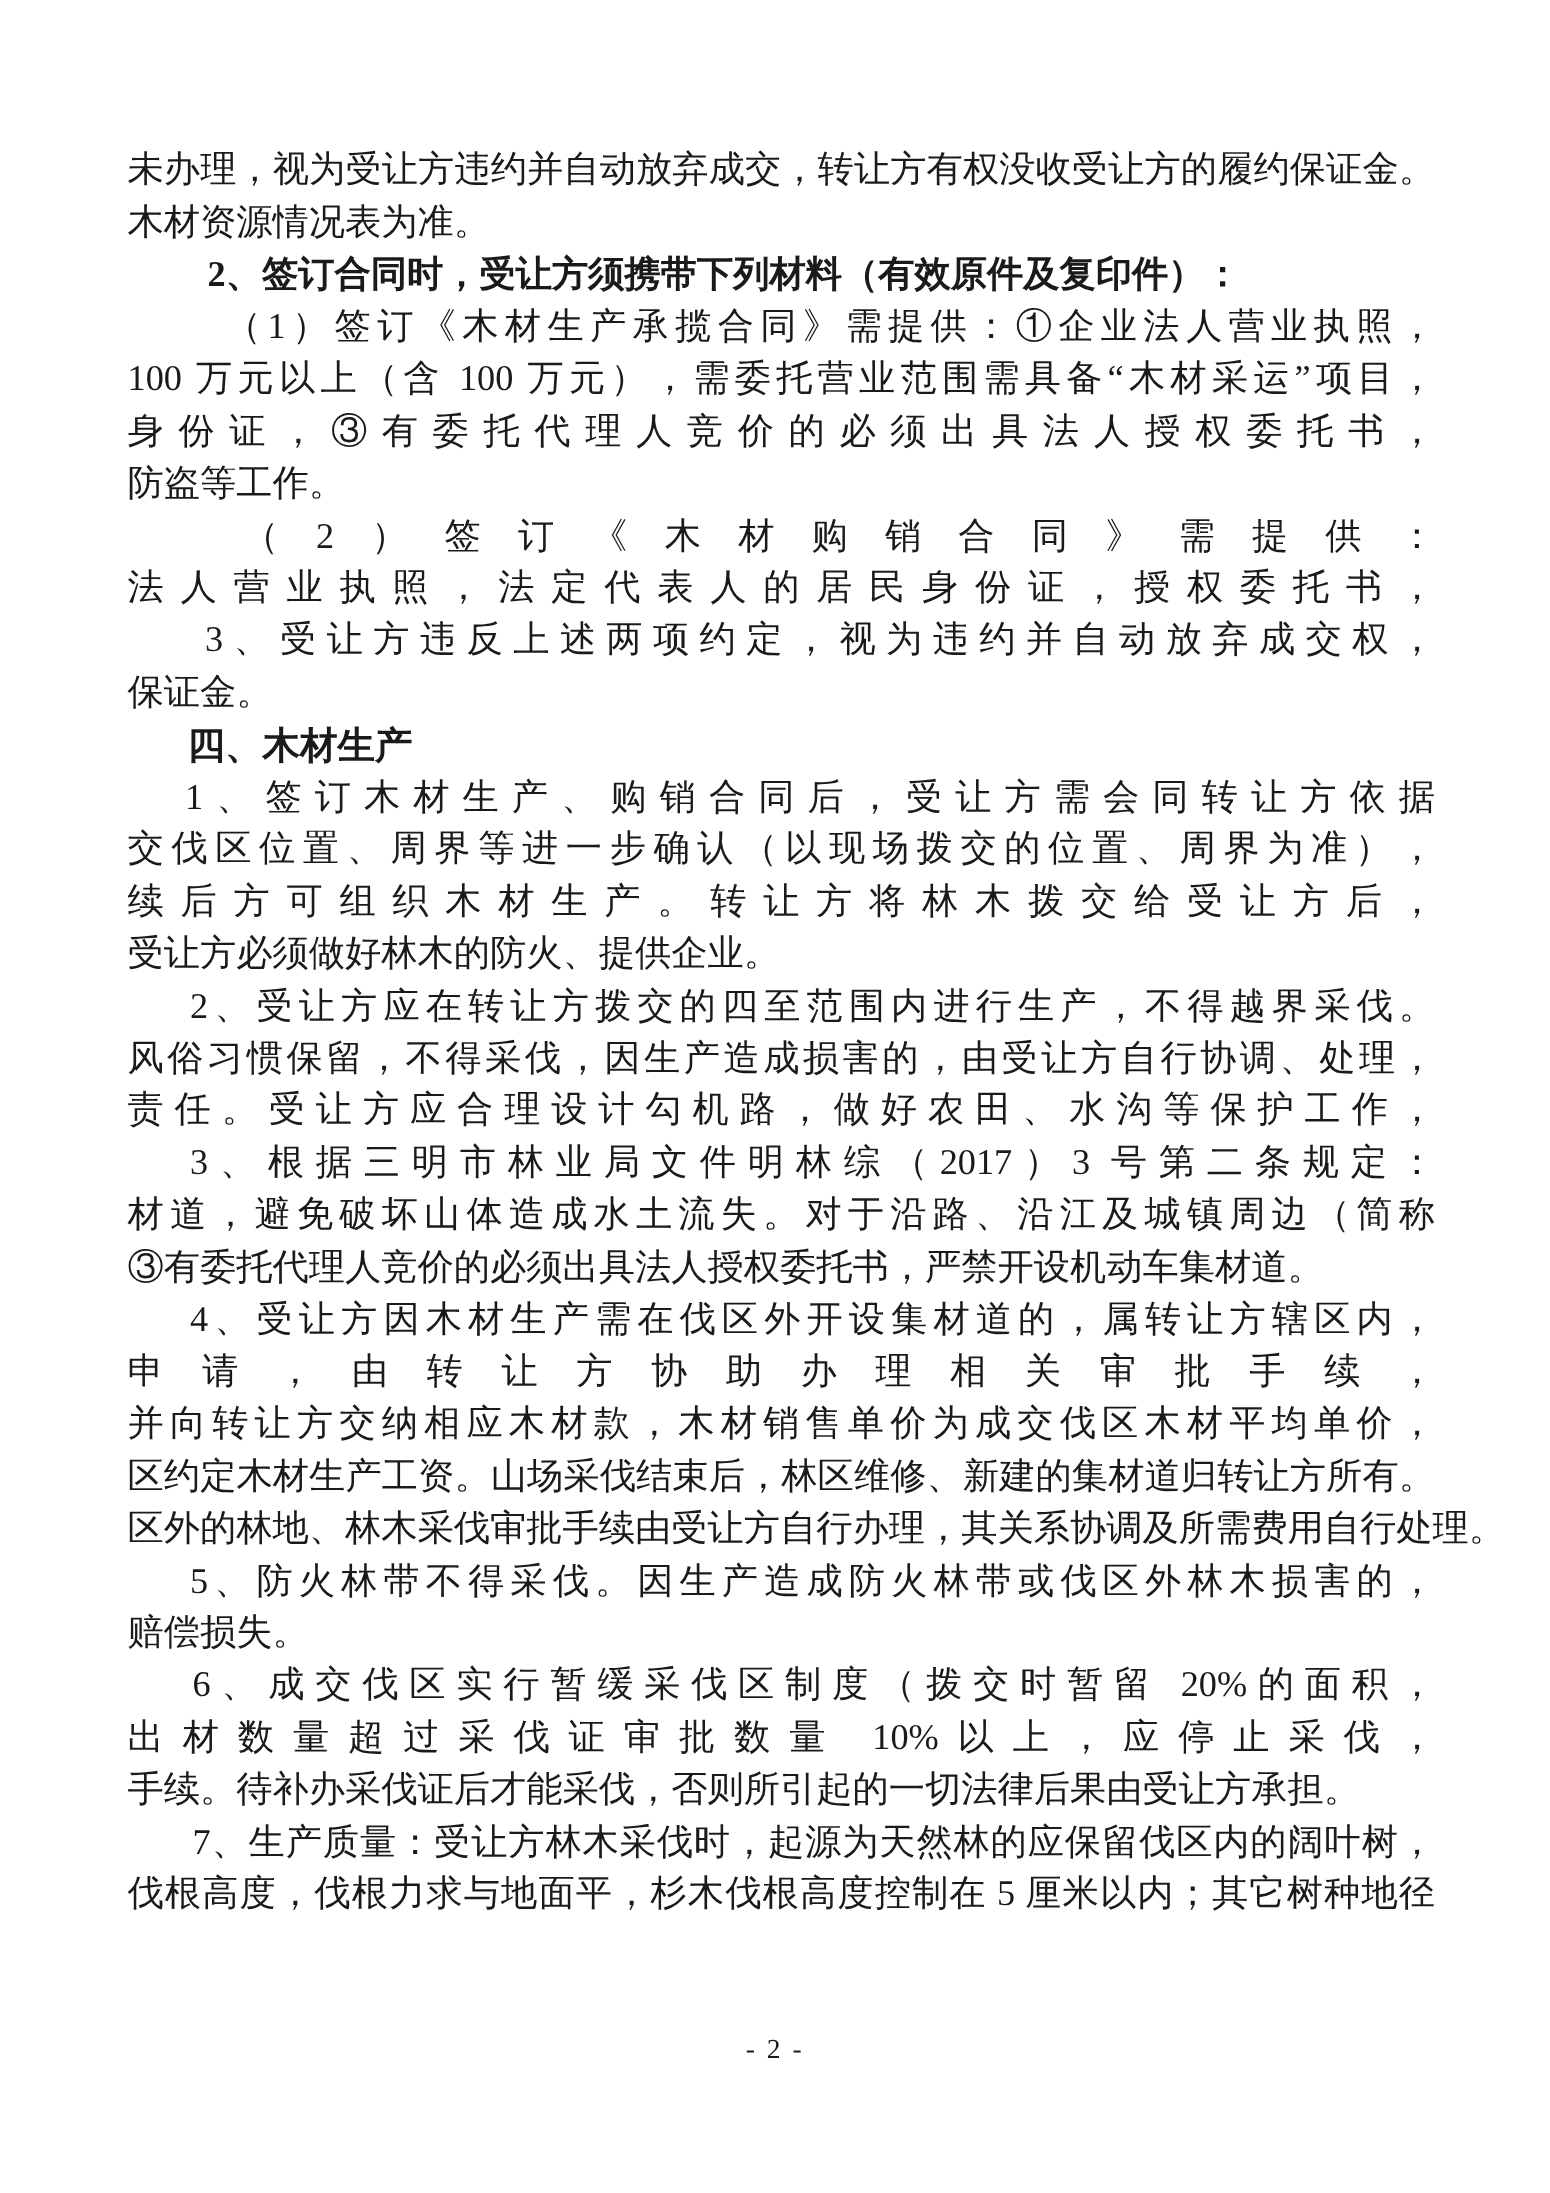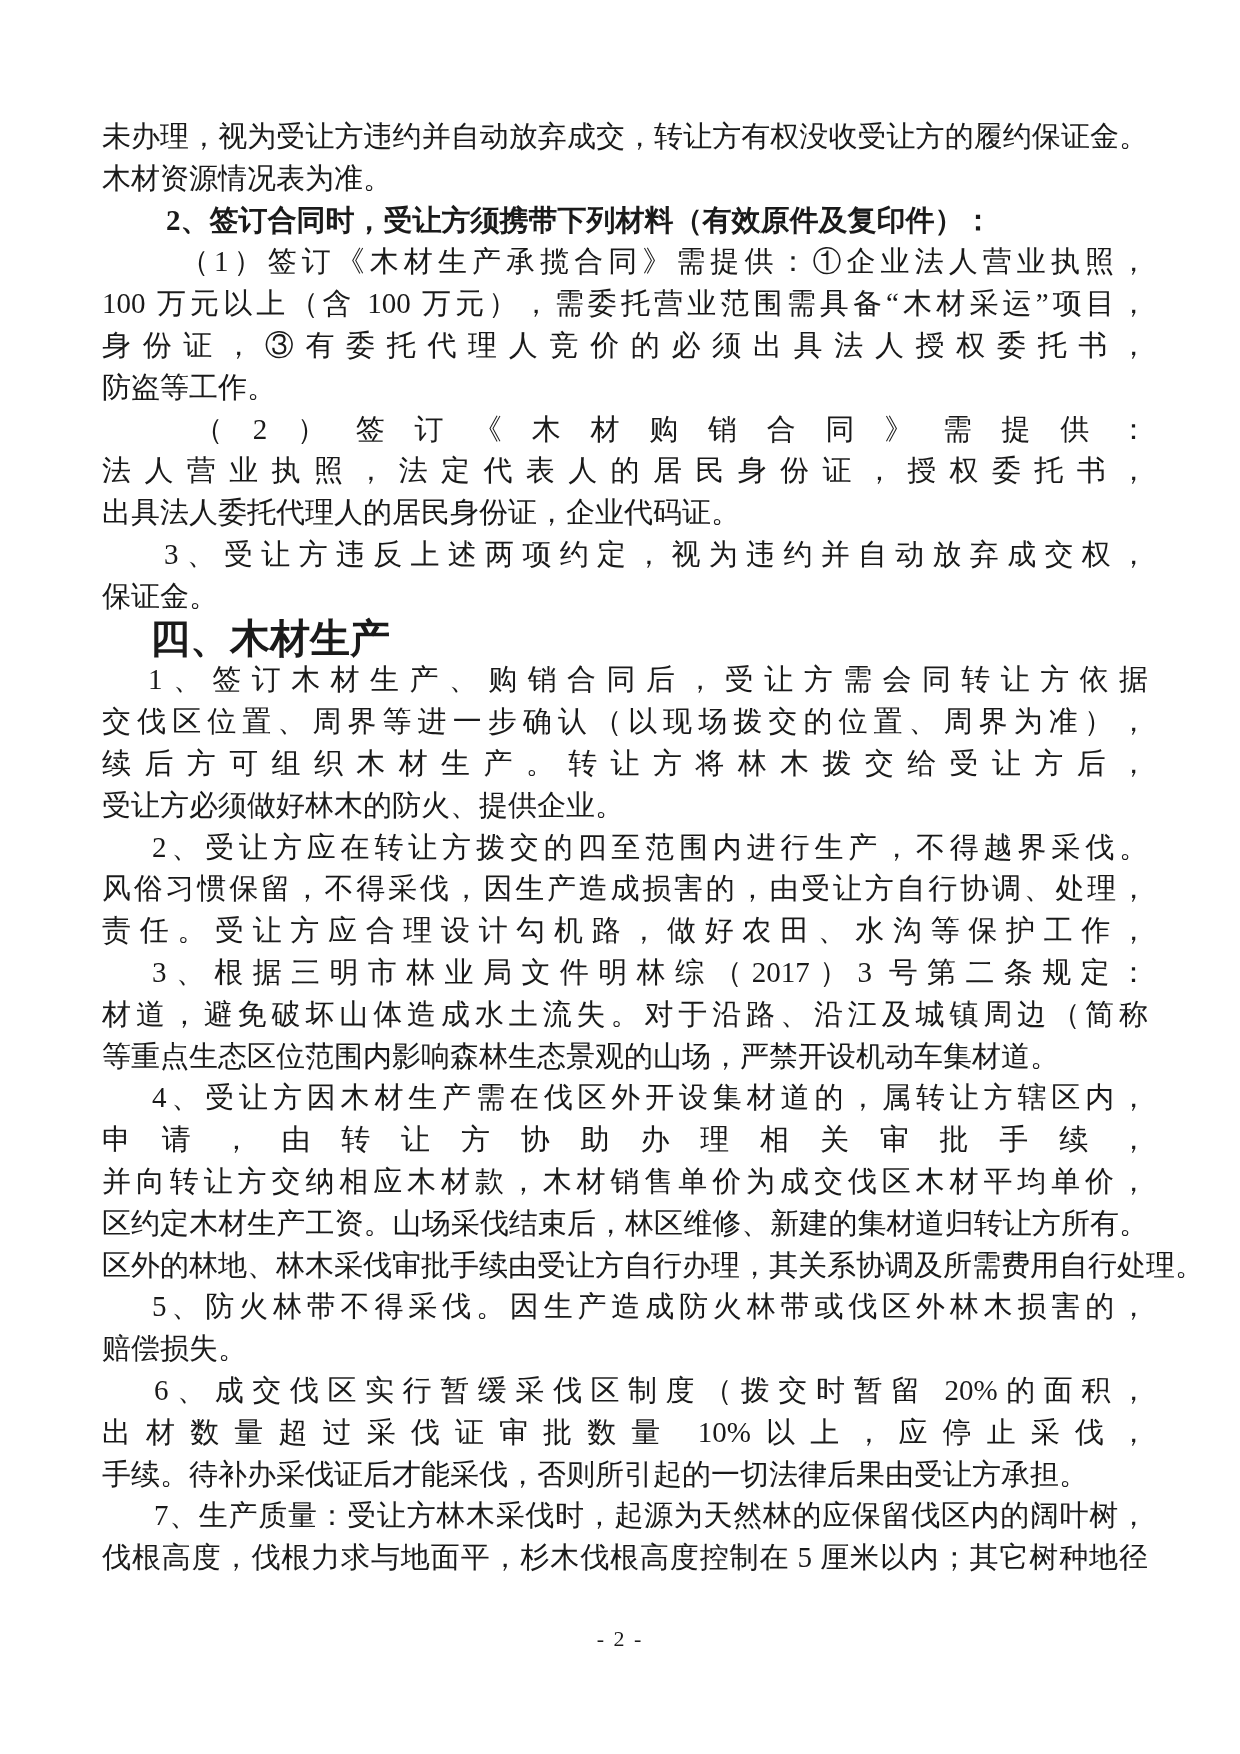--- a/index.html
+++ b/index.html
@@ -36,21 +36,21 @@
     white-space: normal;
     overflow: hidden;
     text-align: justify;
     text-align-last: justify;
   }
 
   
   .line.heading {
     font-family: "Liberation Sans", "DejaVu Sans", sans-serif;
     font-weight: 700;
-    font-size: 40px;
+    font-size: 30px;
   }
 
   .page-footer {
     position: absolute;
     left: 0;
     top: 1626px;
     width: 100%;
     text-align: center;
     font-size: 22px;
     letter-spacing: 2px;
@@ -64,34 +64,33 @@
   <div class="doc-body">
       <div class="line fill">未办理，视为受让方违约并自动放弃成交，转让方有权没收受让方的履约保证金。尾款缴交以</div>
       <div class="line">木材资源情况表为准。</div>
       <div class="line" style="padding-left: 64px; font-weight: bold;">2、签订合同时，受让方须携带下列材料（有效原件及复印件）：</div>
       <div class="line fill" style="padding-left: 78px;">（1）签订《木材生产承揽合同》需提供：①企业法人营业执照，原则上注册资本金需在</div>
       <div class="line fill">100 万元以上（含 100 万元），需委托营业范围需具备“木材采运”项目，②法定代表人的居民</div>
       <div class="line fill">身份证，③有委托代理人竞价的必须出具法人授权委托书，④委托代理人的居民身份证，⑤企</div>
       <div class="line">防盗等工作。</div>
       <div class="line fill" style="padding-left: 92px;">（2）签订《木材购销合同》需提供：①需委托属木材加工企业或其它法人的，提供企业</div>
       <div class="line fill">法人营业执照，法定代表人的居民身份证，授权委托书，②有委托代理人进行木材销售的必须</div>
-      <div class="line">出具法人委托代理人的居民身份证，企业代码证。</div>
       <div class="line fill" style="padding-left: 62px;">3、受让方违反上述两项约定，视为违约并自动放弃成交权，转让方有权没收受让方的履约</div>
       <div class="line">保证金。</div>
       <div class="line heading" style="padding-left: 48px;">四、木材生产</div>
       <div class="line fill" style="padding-left: 46px;">1、签订木材生产、购销合同后，受让方需会同转让方依据《林木采伐许可证》内容，对成</div>
       <div class="line fill">交伐区位置、周界等进一步确认（以现场拨交的位置、周界为准），在取得转让方伐区拨交手</div>
       <div class="line fill">续后方可组织木材生产。转让方将林木拨交给受让方后，林木的生产经营风险转移给受让方，</div>
       <div class="line">受让方必须做好林木的防火、提供企业。</div>
       <div class="line fill" style="padding-left: 50px;">2、受让方应在转让方拨交的四至范围内进行生产，不得越界采伐。伐区内的墓旁树按当地</div>
       <div class="line fill">风俗习惯保留，不得采伐，因生产造成损害的，由受让方自行协调、处理，并承担经济、民事</div>
       <div class="line fill">责任。受让方应合理设计勾机路，做好农田、水沟等保护工作，并自行妥善处理与此相关的赔</div>
       <div class="line fill" style="padding-left: 50px;">3、根据三明市林业局文件明林综（2017）3 号第二条规定：所有木材伐区禁止超宽开设集</div>
       <div class="line fill">材道，避免破坏山体造成水土流失。对于沿路、沿江及城镇周边（简称“两沿一环”）一重山</div>
-      <div class="line">等重点生态区位范围内影响森林生态景观的山场，严禁开设机动车集材道。</div>
+      <div class="line">③有委托代理人竞价的必须出具法人授权委托书，严禁开设机动车集材道。</div>
       <div class="line fill" style="padding-left: 50px;">4、受让方因木材生产需在伐区外开设集材道的，属转让方辖区内，受让方需提出用地书面</div>
       <div class="line fill">申请，由转让方协助办理相关审批手续，且用地范围内应采伐的林木由受让方承揽生产、销售，</div>
       <div class="line fill">并向转让方交纳相应木材款，木材销售单价为成交伐区木材平均单价，木材生产工资为成交伐</div>
       <div class="line fill">区约定木材生产工资。山场采伐结束后，林区维修、新建的集材道归转让方所有。属转让方辖</div>
       <div class="line">区外的林地、林木采伐审批手续由受让方自行办理，其关系协调及所需费用自行处理。</div>
       <div class="line fill" style="padding-left: 50px;">5、防火林带不得采伐。因生产造成防火林带或伐区外林木损害的，受让方应根据损害程度</div>
       <div class="line">赔偿损失。</div>
       <div class="line fill" style="padding-left: 52px;">6、成交伐区实行暂缓采伐区制度（拨交时暂留 20%的面积，控制木材产量），采伐时预计</div>
       <div class="line fill">出材数量超过采伐证审批数量 10%以上，应停止采伐，由转让方负责组织调查设计，办理审批</div>
       <div class="line">手续。待补办采伐证后才能采伐，否则所引起的一切法律后果由受让方承担。</div>

